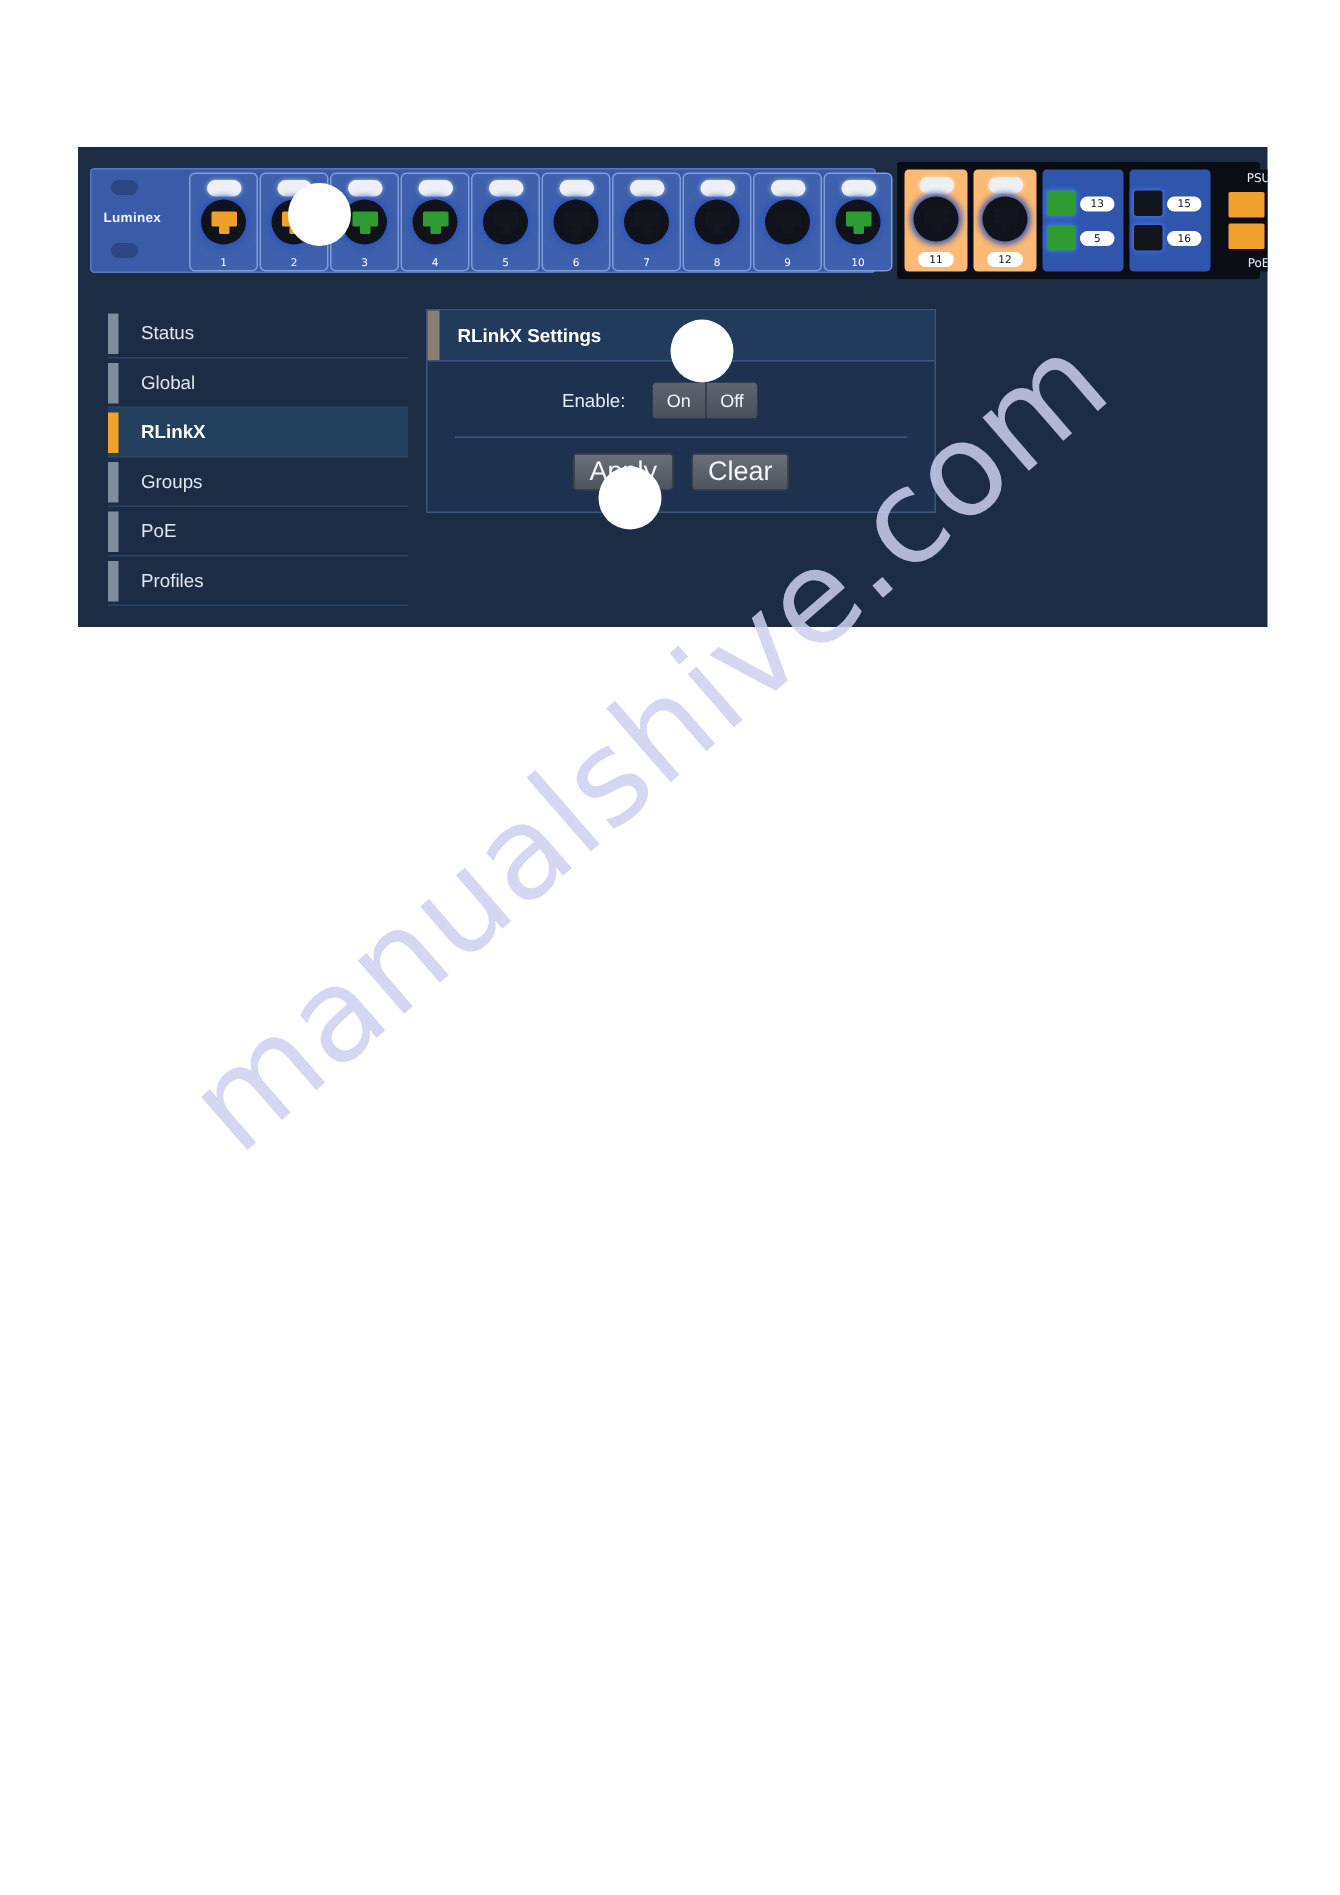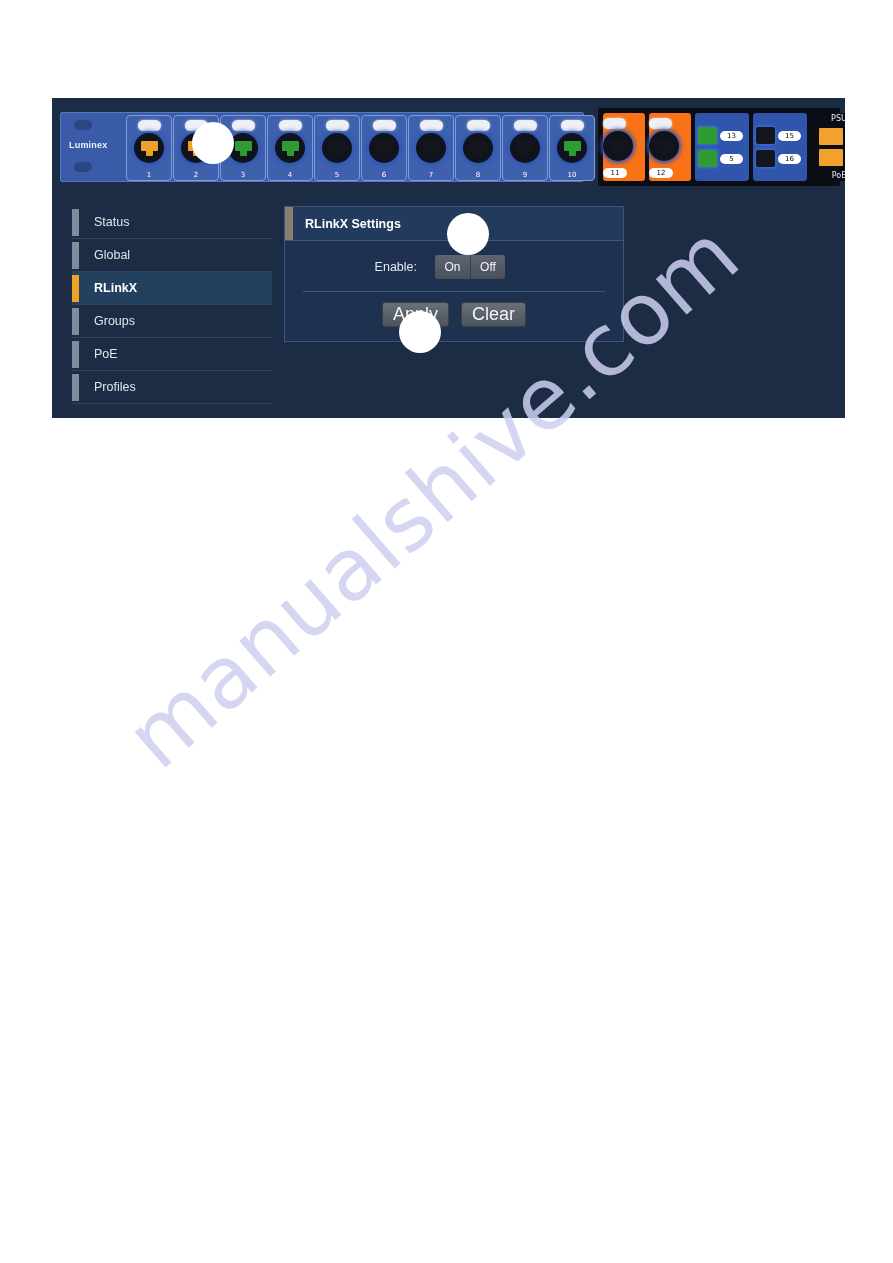--- a/index.html
+++ b/index.html
@@ -155,24 +155,25 @@
   }
   .sfp-row {
     position: absolute;
     left: 5px; top: 5px;
     display: flex;
     gap: 4px;
     align-items: flex-start;
   }
   .sfp-port {
     width: 42px; height: 68px;
-    background: #f97316;
+    background: #fdba74;
     border-radius: 3px;
     display: flex;
     flex-direction: column;
+    align-items: center;
     position: relative;
     text-decoration: underline;
   }
   .sfp-port .port-led { margin-top: 5px; }
   .sfp-label {
     position: absolute;
     bottom: 3px;
     width: 24px; height: 10px;
     background: #ffffff;
     border-radius: 6px;

